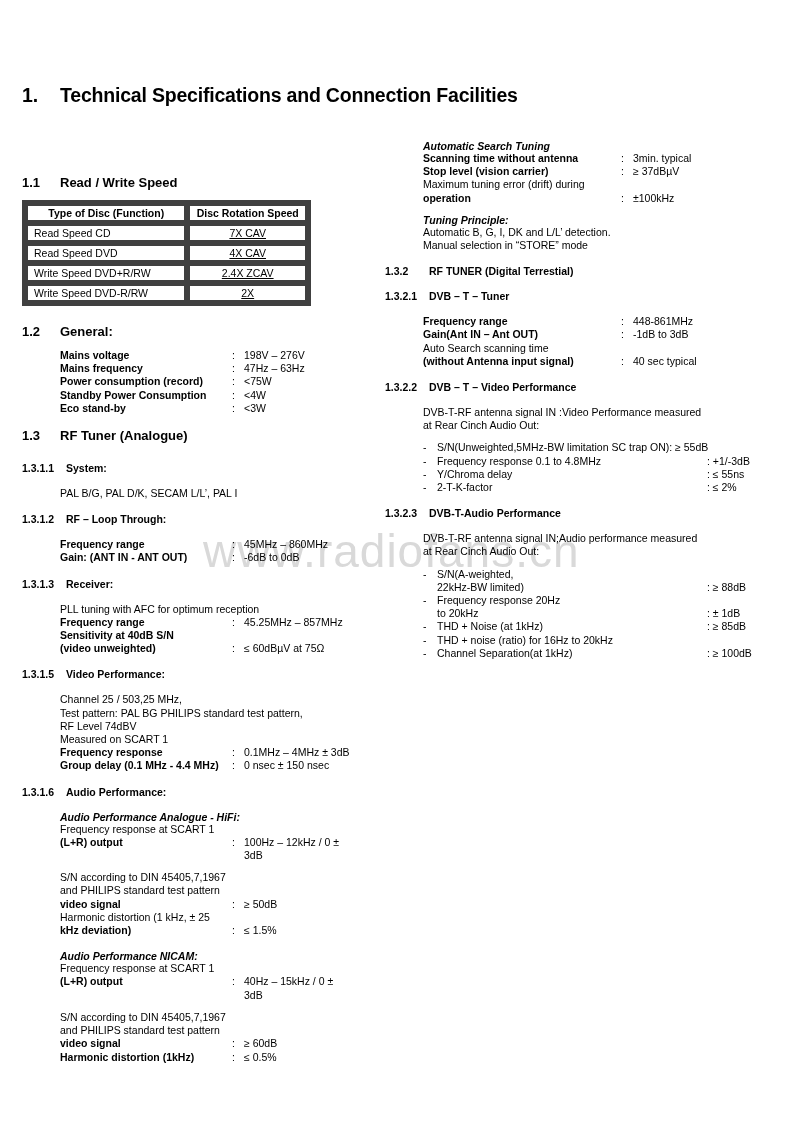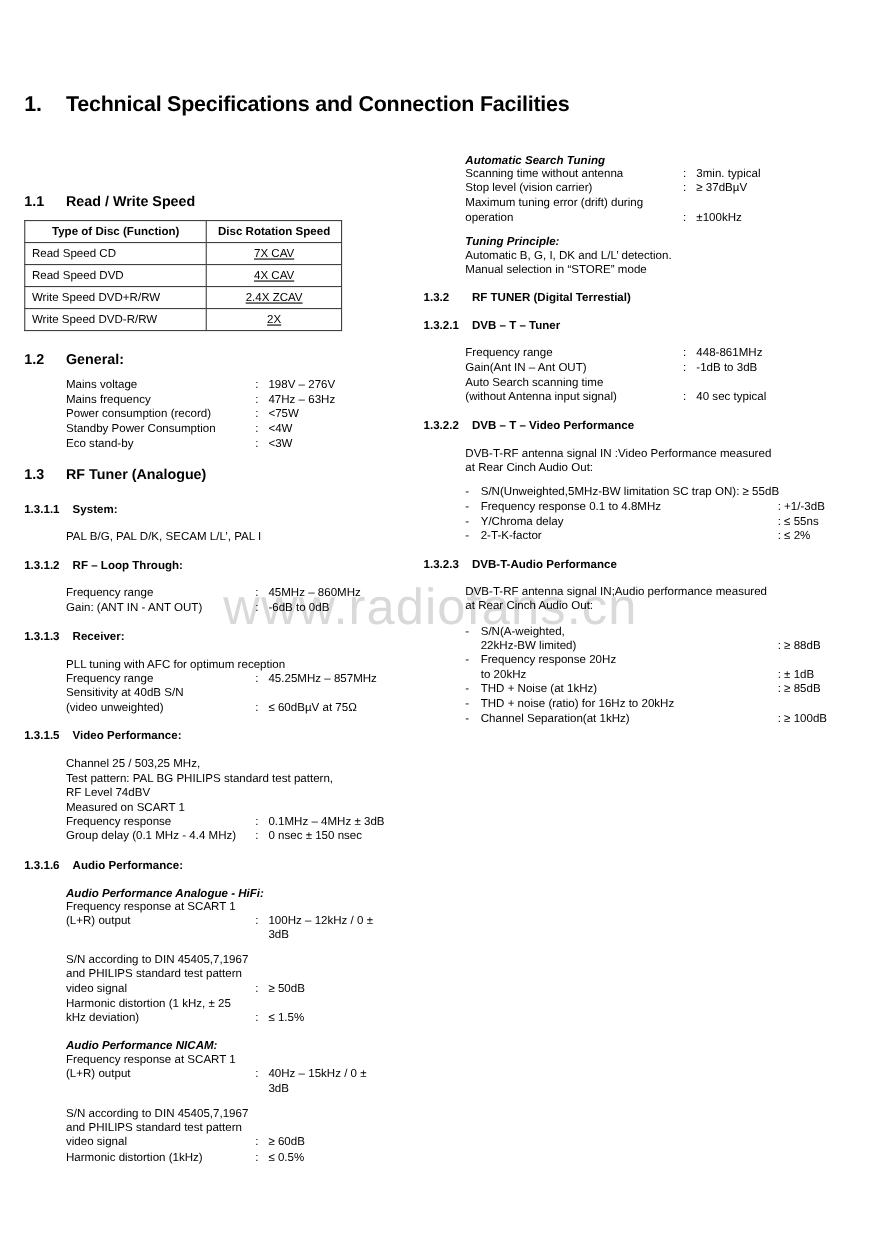--- a/index.html
+++ b/index.html
@@ -117,21 +117,21 @@
   .gap-s { height: 9px; }
   .gap-m { height: 13px; }
   .gap-l { height: 18px; }
 
   
   .spec {
     display: flex;
     font-size: 10.5px;
     line-height: 13.2px;
   }
-  .spec .lbl  { flex: 0 0 auto; }
+  .spec .lbl  { flex: 0 0 auto; font-weight: bold; }
   .spec .colon{ flex: 0 0 auto; }
   .spec .val  { flex: 1 1 auto; }
 
   
   .spec-l .lbl   { width: 172px; }
   .spec-l .colon { width: 12px; }
 
   
   .spec-r .lbl   { width: 198px; }
   .spec-r .colon { width: 12px; }
@@ -148,21 +148,21 @@
   .bullet-wide .txt { flex: 1 1 auto; }
 
   
   table.spec-table {
     border-collapse: collapse;
     width: 289px;
     margin-top: 2px;
   }
   table.spec-table th,
   table.spec-table td {
-    border: 1px solid #404040;
+    border: 6px solid #404040;
     font-size: 10.5px;
     height: 20px;
     padding: 0 6px;
     box-sizing: border-box;
   }
   table.spec-table th { font-weight: bold; text-align: center; }
   table.spec-table td.c1 { text-align: left;  width: 166px; }
   table.spec-table td.c2 { text-align: center; width: 123px; text-decoration: underline; }
   table.spec-table th.c1 { width: 166px; }
   table.spec-table th.c2 { width: 123px; }

